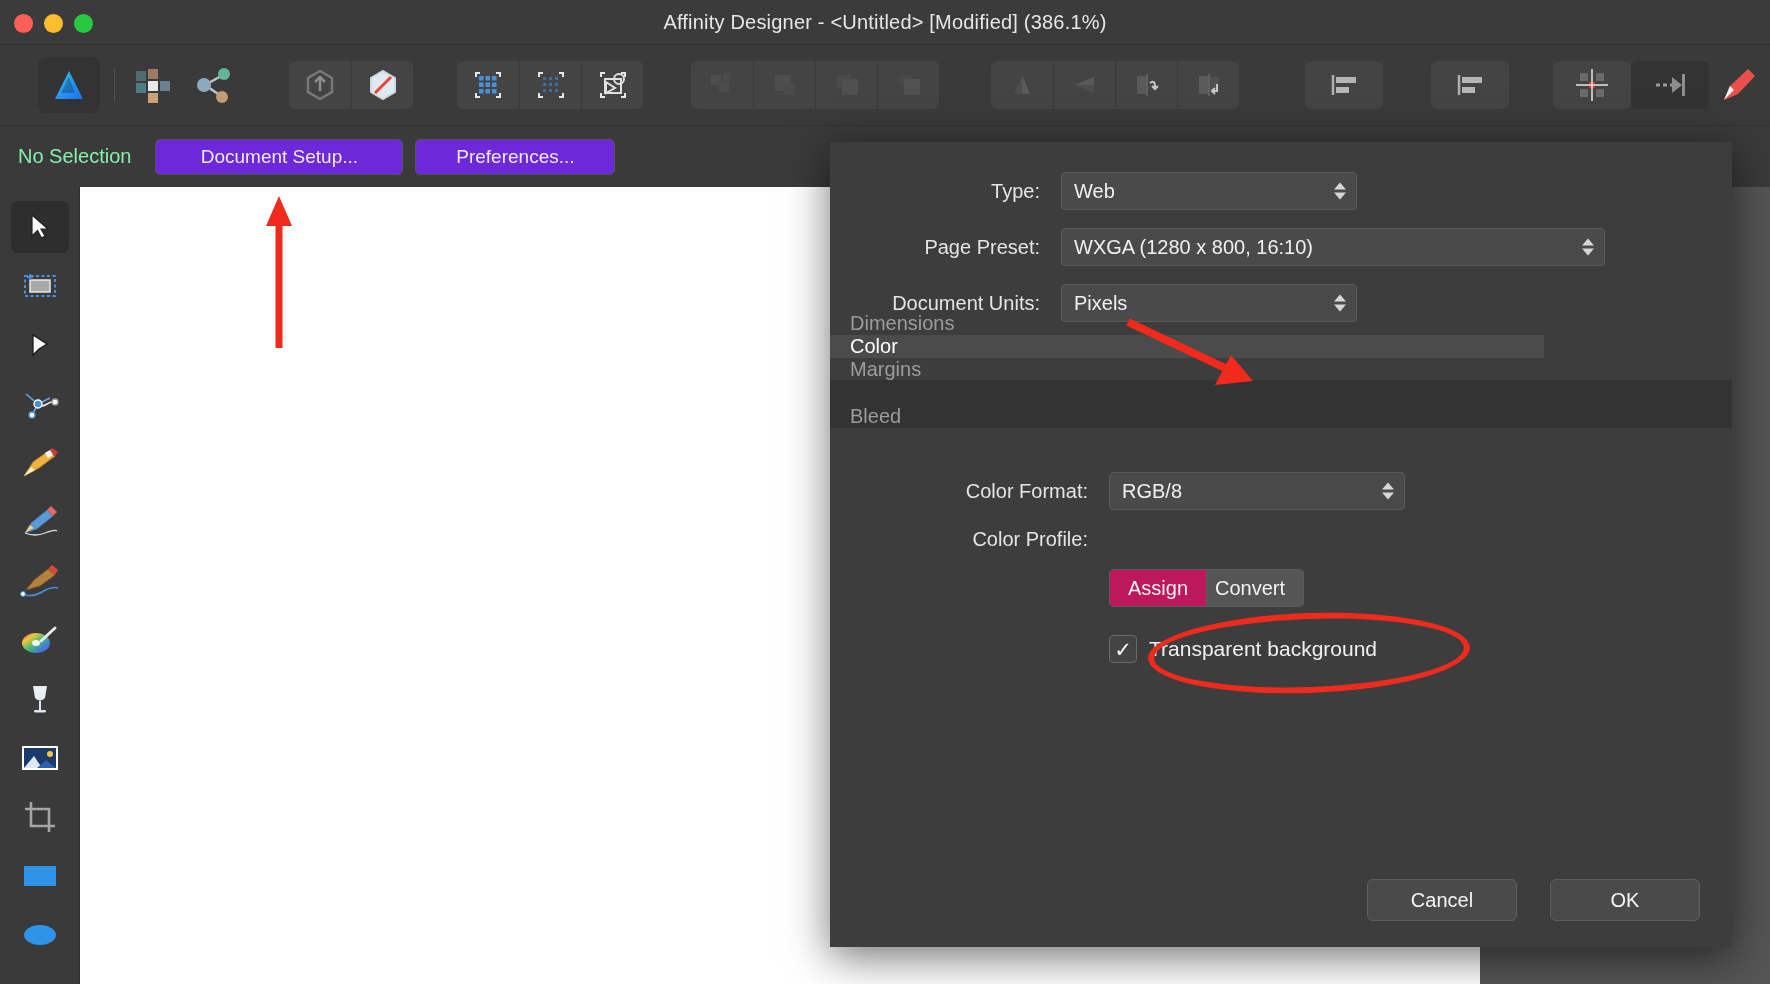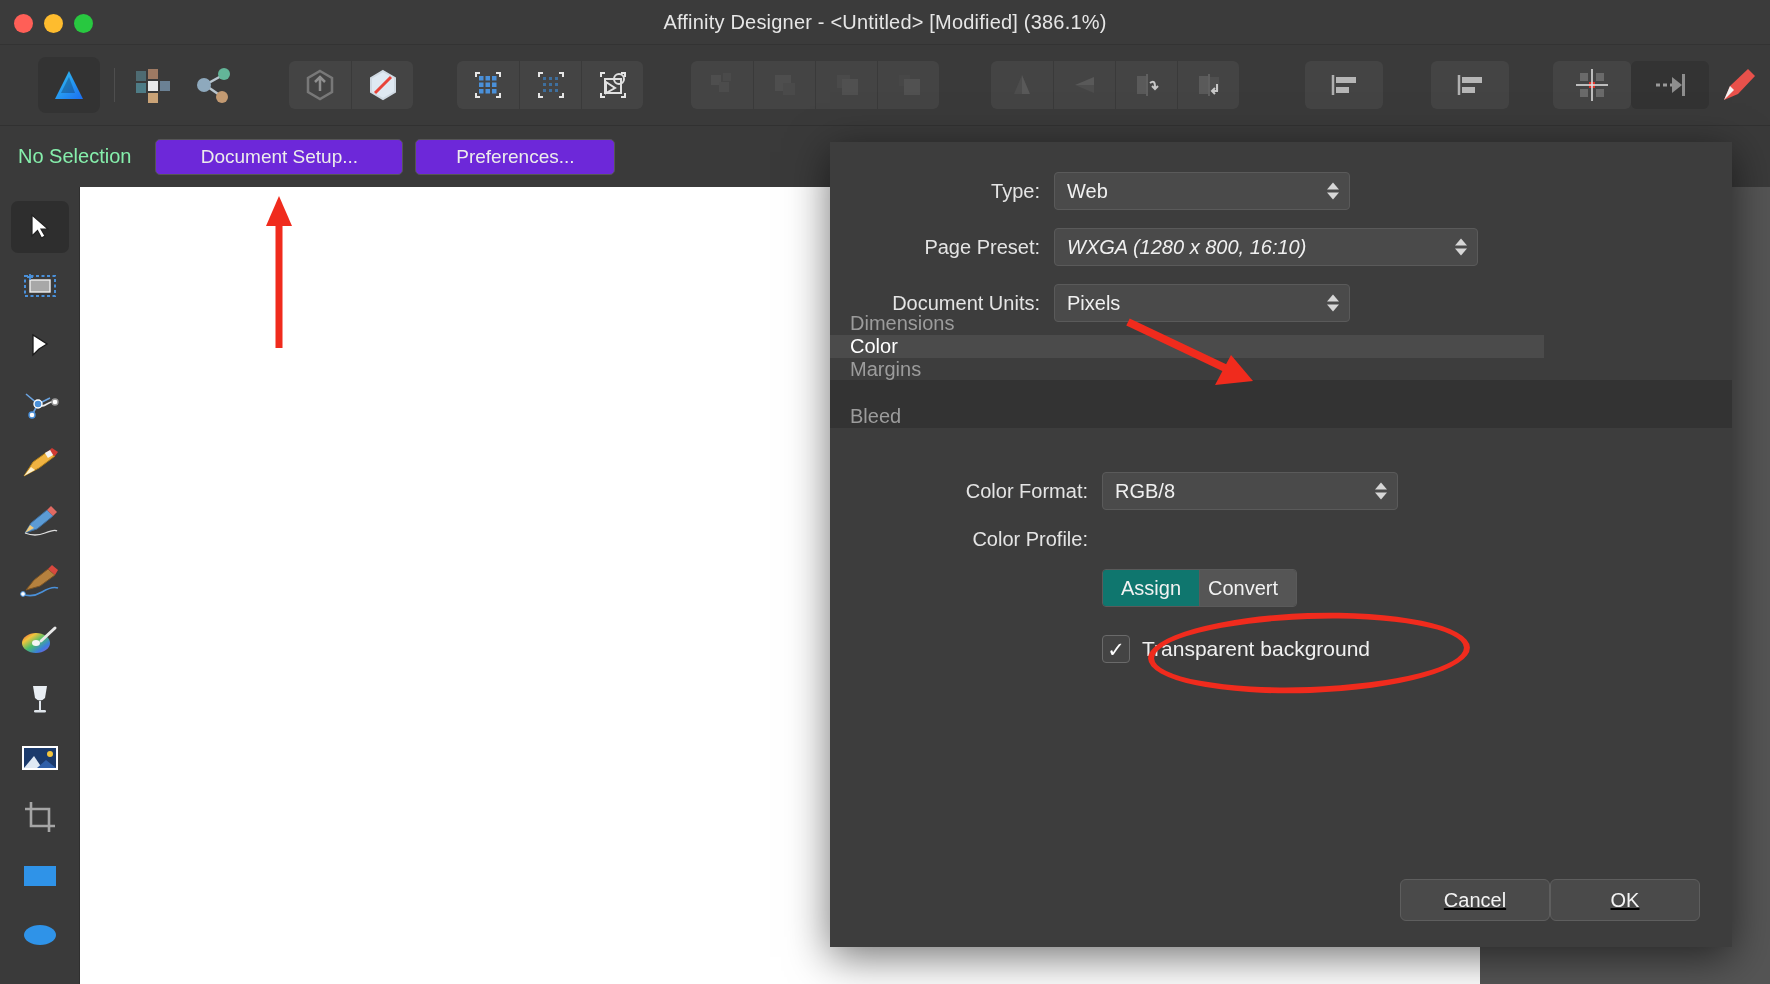--- a/index.html
+++ b/index.html
@@ -88,32 +88,32 @@
   }
 
   
   .dialog {
     position: absolute; left: 830px; top: 142px;
     width: 902px; height: 805px;
     background: #3d3d3d;
     box-shadow: 0 10px 40px rgba(0,0,0,.55);
   }
   .dlg-top { padding: 30px 0 12px 0; }
-  .field-row { display: flex; align-items: center; margin-bottom: 18px; }
+  .field-row { display: flex; align-items: center; margin-bottom: 18px; gap: 7px; }
   .field-label {
     color: #e4e4e4; font-size: 20px; text-align: right;
     width: 224px; padding-right: 14px; flex: none;
   }
   .combo {
     height: 38px; background: #4a4a4a; border: 1px solid #5a5a5a;
     border-radius: 4px; display: flex; align-items: center;
     padding: 0 12px; color: #f0f0f0; font-size: 20px; position: relative;
   }
   .combo.w-narrow { width: 296px; }
-  .combo.w-wide   { width: 424px; font-style: italic; }
+  .combo.w-wide   { width: 544px; }
   .stepper {
     position: absolute; right: 10px; top: 50%; transform: translateY(-50%);
     display: flex; flex-direction: column; gap: 3px; line-height: 0;
   }
   .stepper i {
     display:block; width: 0; height: 0;
     border-left: 6px solid transparent; border-right: 6px solid transparent;
   }
   .stepper i.up   { border-bottom: 7px solid #d6d6d6; }
   .stepper i.down { border-top: 7px solid #d6d6d6; }
@@ -133,37 +133,37 @@
   .tab-div { width:1px; background:#555; margin: 12px 4px; }
 
   .dlg-body { padding: 44px 0 0 0; margin-left: 48px; }
 
   .seg {
     display: inline-flex; border-radius: 4px; overflow: hidden;
     border: 1px solid #5a5a5a;
   }
   .seg > div {
     height: 36px; padding: 0 18px; display: flex; align-items: center;
-    font-size: 20px; color: #f2f2f2; background: #0f766e;
+    font-size: 20px; color: #f2f2f2; background: #be185d;
   }
   .seg > div.on { background: #555555; }
   .seg > div + div { border-left: 1px solid #5a5a5a; padding-left: 8px; }
 
   .check-row { display: flex; align-items: center; gap: 12px; }
   .checkbox {
     width: 28px; height: 28px; border-radius: 4px;
     background: #444; border: 1px solid #6a6a6a;
     display: flex; align-items: center; justify-content: center;
     color: #fff; font-size: 21px; line-height: 1;
   }
   .check-label { color: #f0f0f0; font-size: 21px; }
 
   .dlg-footer {
     position: absolute; right: 32px; bottom: 26px;
-    display: flex; gap: 0; text-decoration: underline;
+    display: flex; gap: 33px;
   }
   .dlg-btn {
     width: 150px; height: 42px; border-radius: 6px;
     background: #4a4a4a; border: 1px solid #5e5e5e;
     color: #f4f4f4; font-size: 20px;
     display: flex; align-items: center; justify-content: center;
   }
 
   
   .anno { position: absolute; pointer-events: none; }

